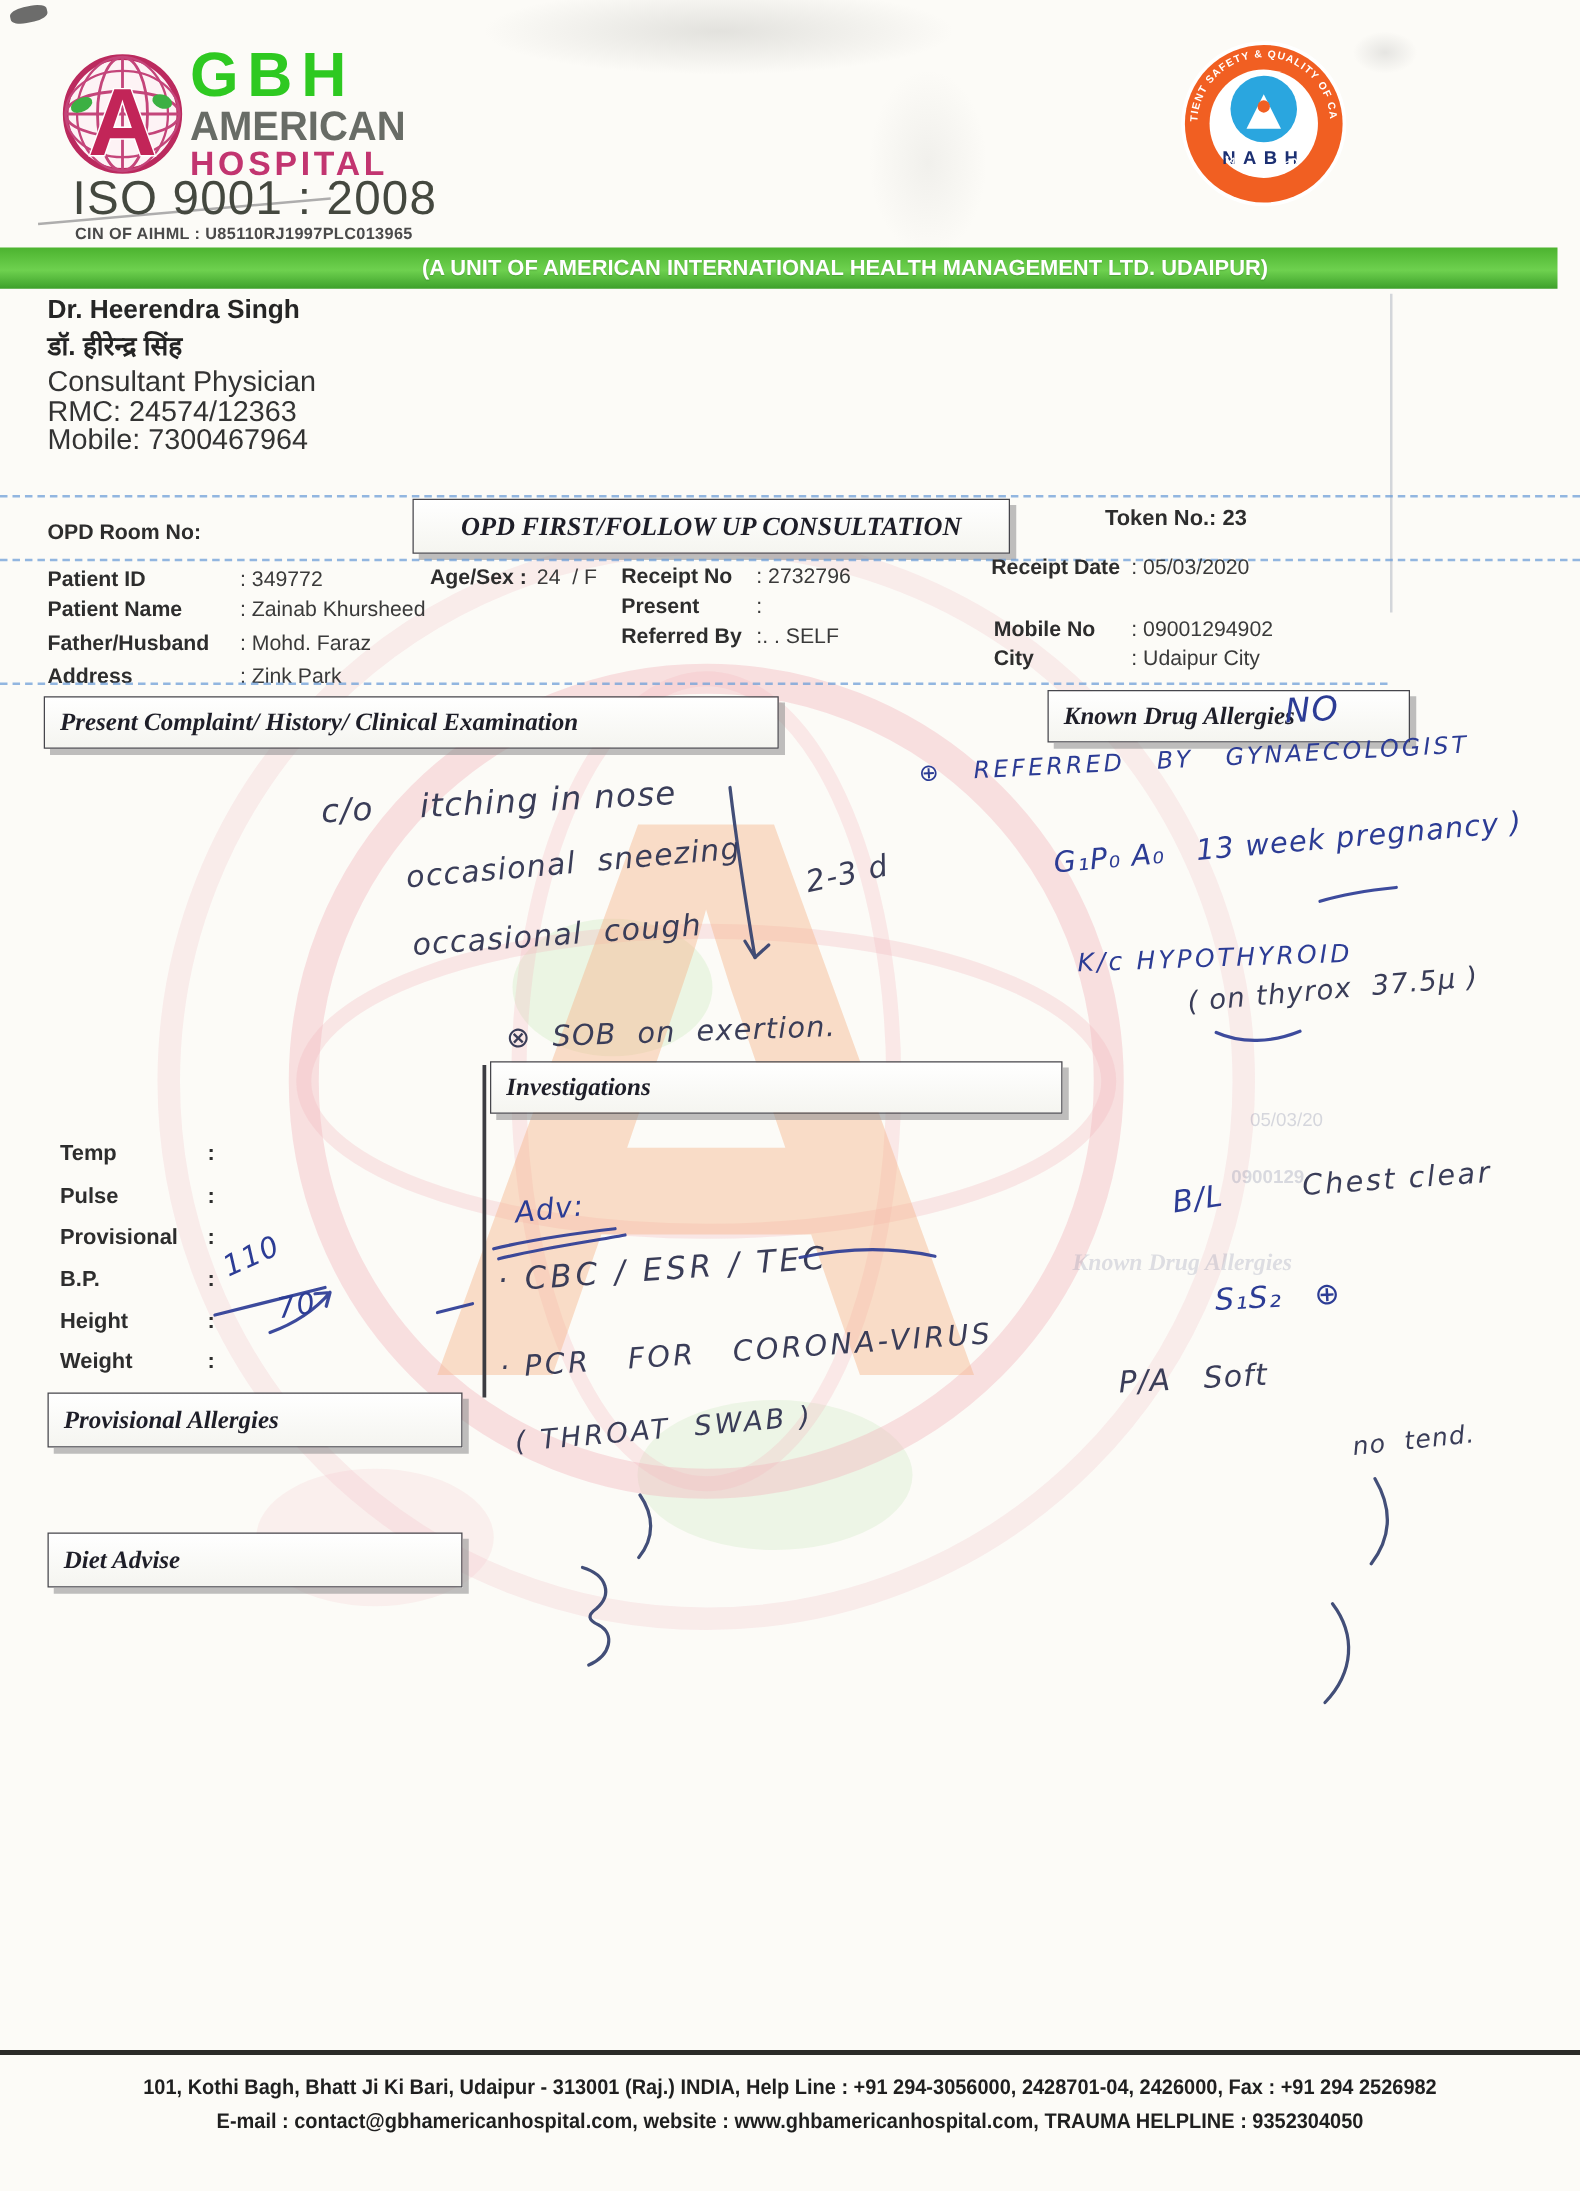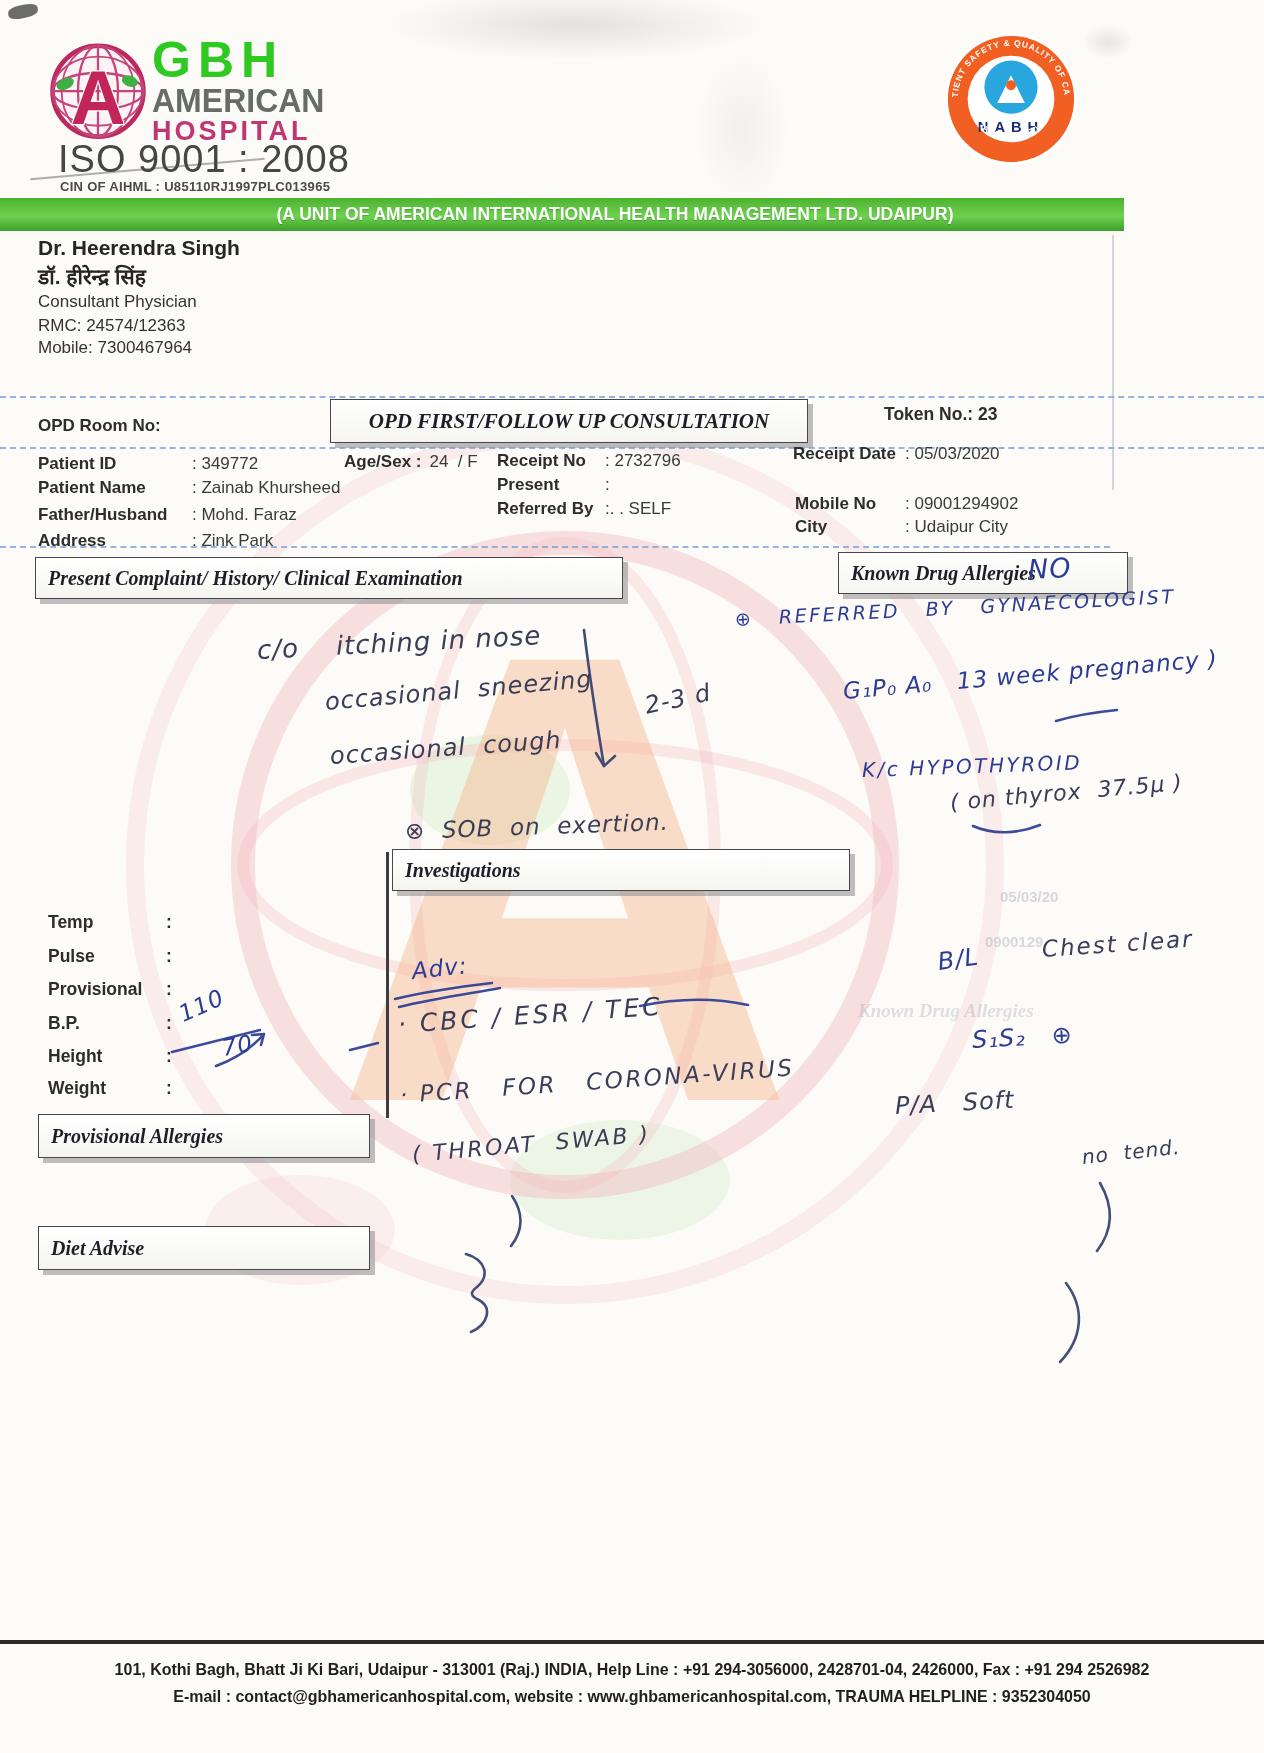--- a/index.html
+++ b/index.html
@@ -8,26 +8,26 @@
   .abs{position:absolute}
   
   .smudge{position:absolute;border-radius:50%;pointer-events:none}
   .edge-line{position:absolute;width:2px;background:#d3d6da}
   
   .brand-gbh{font-weight:bold;font-size:50px;line-height:48px;letter-spacing:7px;color:#2ec921}
   .brand-american{font-weight:bold;font-size:33px;line-height:33px;color:#686c66;transform:scaleX(.97);transform-origin:left}
   .brand-hospital{font-weight:bold;font-size:27px;line-height:29px;letter-spacing:3px;color:#c23570}
   .iso-line{font-weight:normal;font-size:38px;letter-spacing:1px;color:#44483f}
   .cin-line{font-weight:bold;font-size:13px;color:#4a4a4a;letter-spacing:.3px}
-  .banner{position:absolute;left:0;top:198px;width:1124px;height:33px;line-height:33px;
+  .banner{position:absolute;left:0;top:198px;width:1246px;height:33px;line-height:33px;
           background:linear-gradient(#4cb32f,#6ed14f 55%,#3da02a);
           color:#fff;font-weight:bold;font-size:17.5px;text-align:center;padding-left:106px;box-sizing:border-box;
           text-shadow:0 1px 1px rgba(0,60,0,.25)}
   .doc-name{font-weight:bold;font-size:21px;color:#252525}
-  .doc-sub{font-size:17px;color:#333}
+  .doc-sub{font-size:23px;color:#333}
   .lbl{font-weight:bold;font-size:17px;color:#2d2d2d;white-space:pre}
   .val{font-size:17px;color:#3a3a3a;white-space:pre}
   .row{position:absolute;display:flex}
   .dash{position:absolute;border-top:2px dashed #6fa0d9;opacity:.75}
   .hbox{position:absolute;display:flex;align-items:center;padding:0 12px;box-sizing:border-box;
         background:linear-gradient(#ffffff,#f5f5f0);border:1.5px solid #46464c;
         box-shadow:5px 5px 0 0 rgba(148,148,148,.6);
         font-family:"Liberation Serif",serif;font-weight:bold;font-style:italic;font-size:20px;color:#1e1e28}
   .titlebox{justify-content:center;font-size:21px}
   .vlabel{font-weight:bold;font-size:17.5px;color:#2d2d2d}
@@ -171,21 +171,21 @@
   <div class="row" style="left:795px;top:517px">
     <span class="lbl" style="width:110px">City</span>
     <span class="val">: Udaipur City</span>
   </div>
 
   <div class="dash" style="left:0;top:546px;width:1110px"></div>
 
   <div class="hbox" style="left:35px;top:557px;width:588px;height:42px">Present Complaint/ History/ Clinical Examination</div>
   <div class="hbox" style="left:838px;top:552px;width:290px;height:42px">Known Drug Allergies</div>
 
-  <div class="ghost" style="left:1000px;top:888px;font-size:15px;font-weight:bold;opacity:.35">05/03/20</div>
+  <div class="ghost" style="left:1000px;top:888px;font-size:15px;font-weight:normal;opacity:.35">05/03/20</div>
   <div class="ghost" style="left:985px;top:933px;font-size:15px;font-weight:bold;opacity:.32">0900129</div>
   <div class="ghost" style="left:858px;top:1000px;font-size:19px;font-weight:bold;font-style:italic;font-family:'Liberation Serif',serif;opacity:.28">Known Drug Allergies</div>
 
   <div class="hw ink-a" style="left:257px;top:635px;font-size:26px;transform:rotate(-3deg)">c/o    itching in nose</div>
   <div class="hw ink-a" style="left:325px;top:688px;font-size:24px;transform:rotate(-5deg)">occasional  sneezing</div>
   <div class="hw ink-a" style="left:645px;top:692px;font-size:24px;transform:rotate(-12deg)">2-3 d</div>
   <div class="hw ink-a" style="left:330px;top:742px;font-size:24px;transform:rotate(-4deg)">occasional  cough</div>
   <div class="hw ink-a" style="left:405px;top:818px;font-size:23px;transform:rotate(-2deg)">⊗  SOB  on  exertion.</div>
 
   <div class="hw ink-b hw-caps" style="left:735px;top:608px;font-size:19px;transform:rotate(-3deg)">⊕   REFERRED   BY   GYNAECOLOGIST</div>

